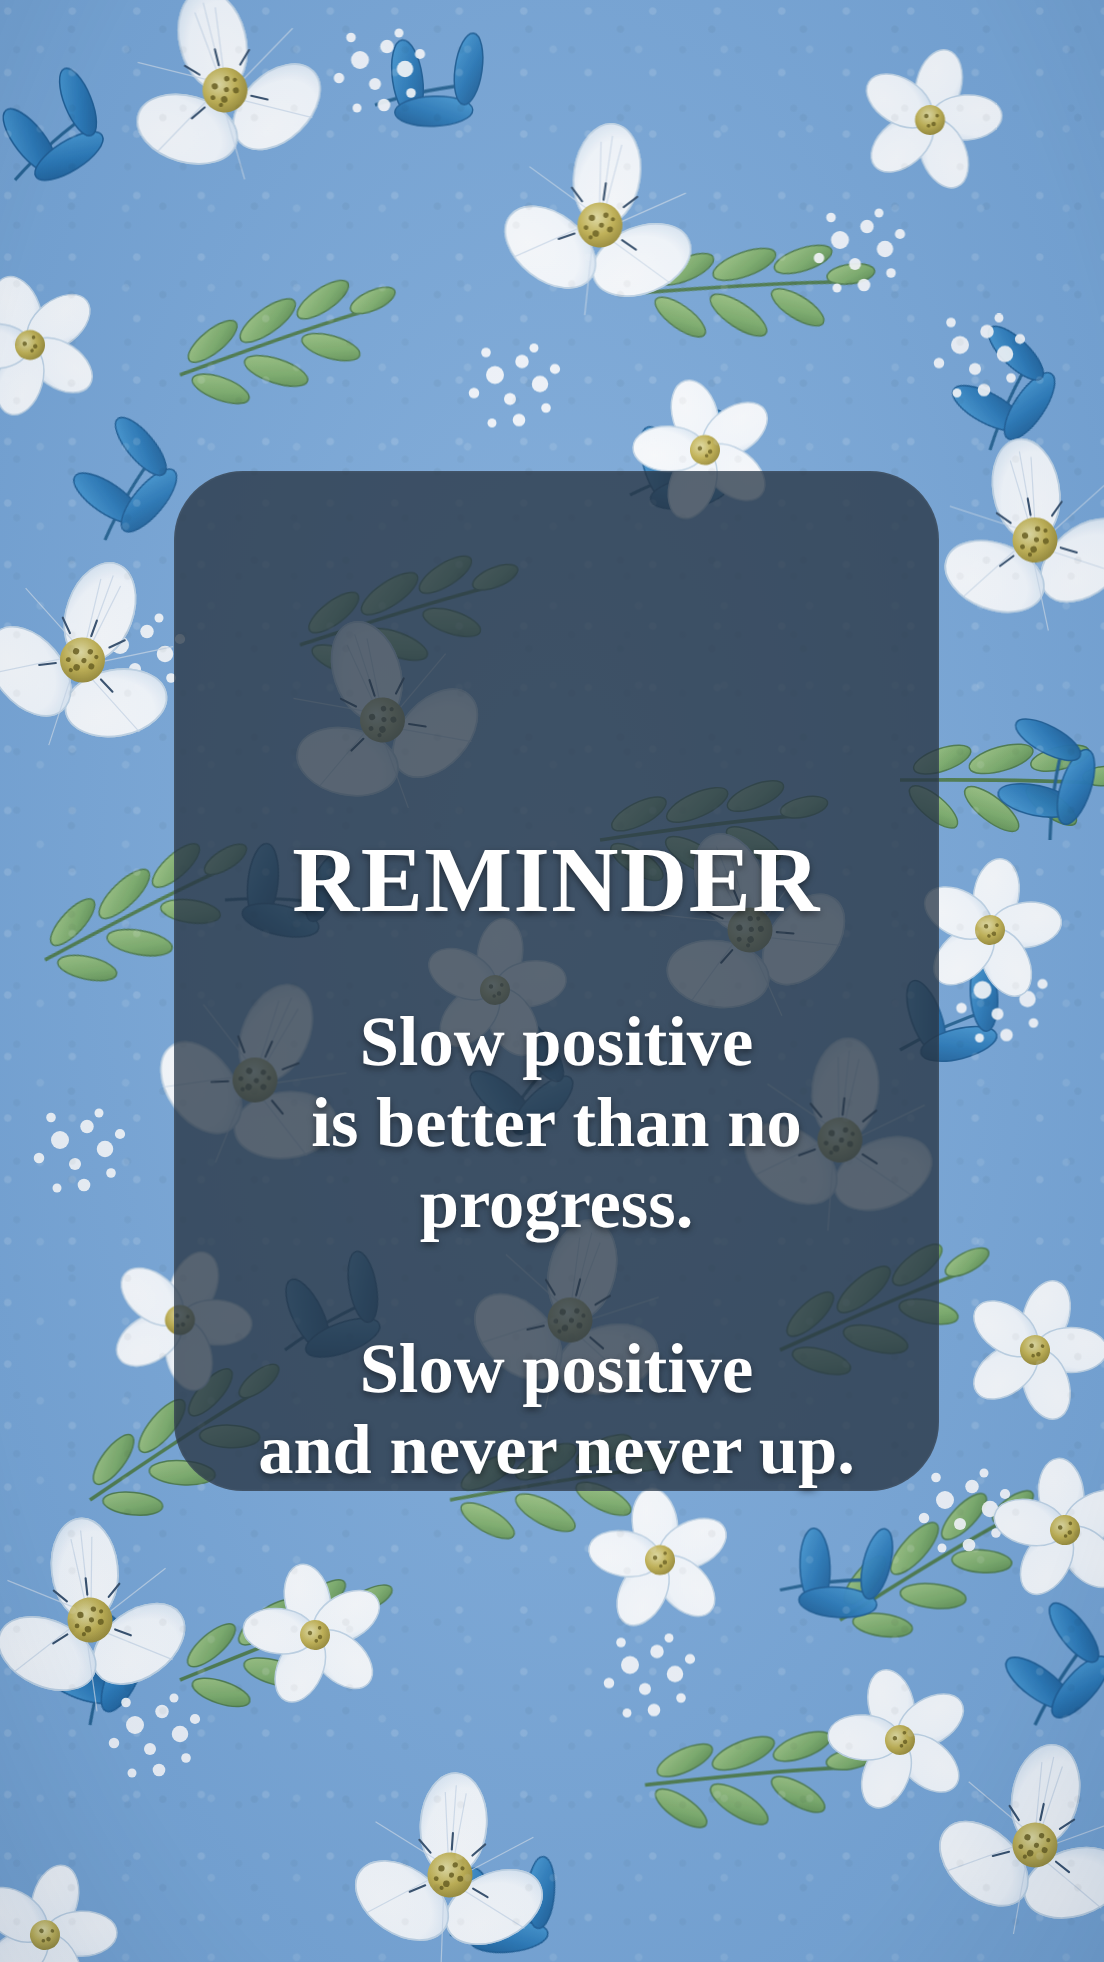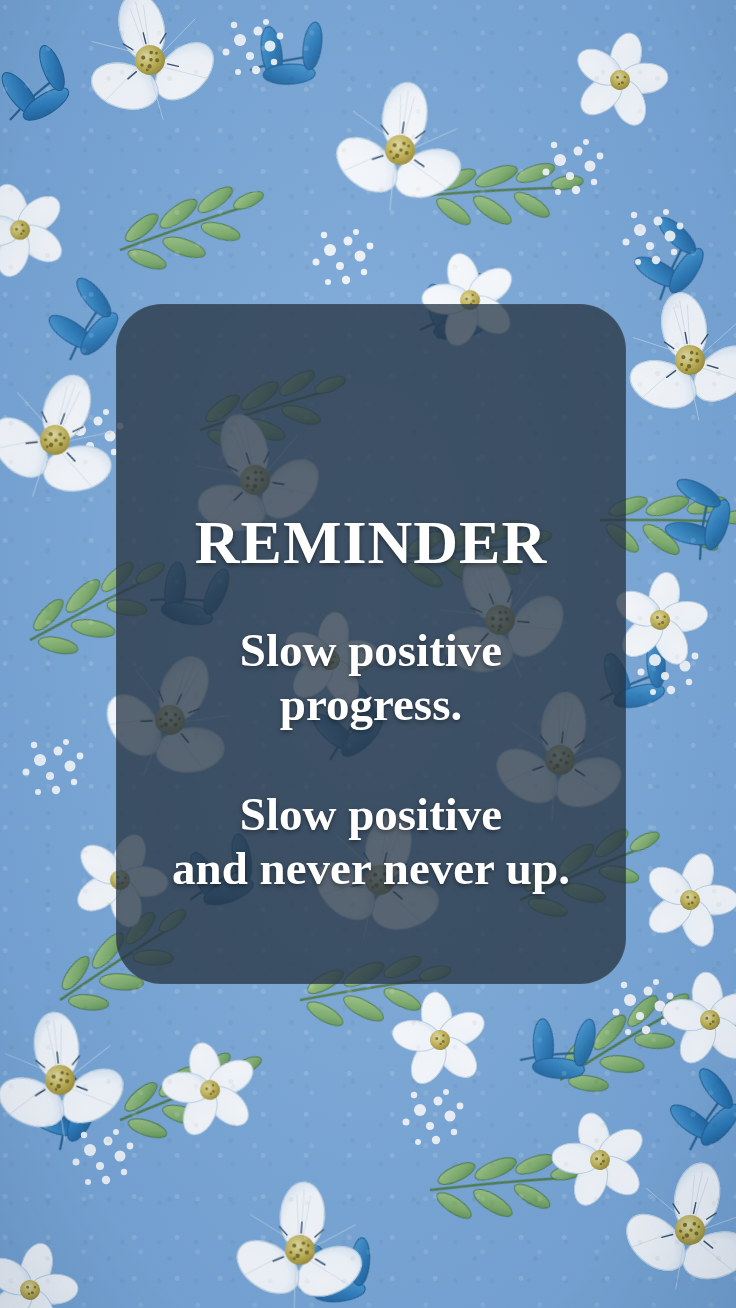--- a/index.html
+++ b/index.html
@@ -40,31 +40,31 @@
     pointer-events: none;
   }
 
   .art { position: absolute; inset: 0; }
   .art svg { display:block; width:736px; height:1308px; }
 
   
   #card {
     position: absolute;
     left: 116px;
-    top: 304px;
+    top: 314px;
     width: 510px;
     height: 680px;
     border-radius: 46px;
     background: rgba(32, 48, 66, 0.74);
     box-shadow: inset 0 0 0 1px rgba(255,255,255,0.03);
     backdrop-filter: saturate(.7);
     display: flex;
     flex-direction: column;
     align-items: center;
-    justify-content: center;
+    justify-content: flex-end;
     box-sizing: border-box;
     padding: 0 18px;
   }
   #card-text {
     width: 100%;
     text-align: center;
     color: #ffffff;
   }
   .title {
     font-family: "Liberation Serif", serif;
@@ -290,20 +290,21 @@
   <div class="bg-paper"></div>
   <div class="bg-vignette"></div>
 
   <div id="card">
     <div id="card-text">
 
       <div class="title">REMINDER</div>
 
       <div class="para para-1">
         <span class="ln">Slow positive</span>
+        <span class="ln">is better than no</span>
         <span class="ln">progress.</span>
       </div>
 
       <div class="para para-2">
         <span class="ln">Slow positive</span>
         <span class="ln">and never never up.</span>
       </div>
 
     </div>
   </div>

